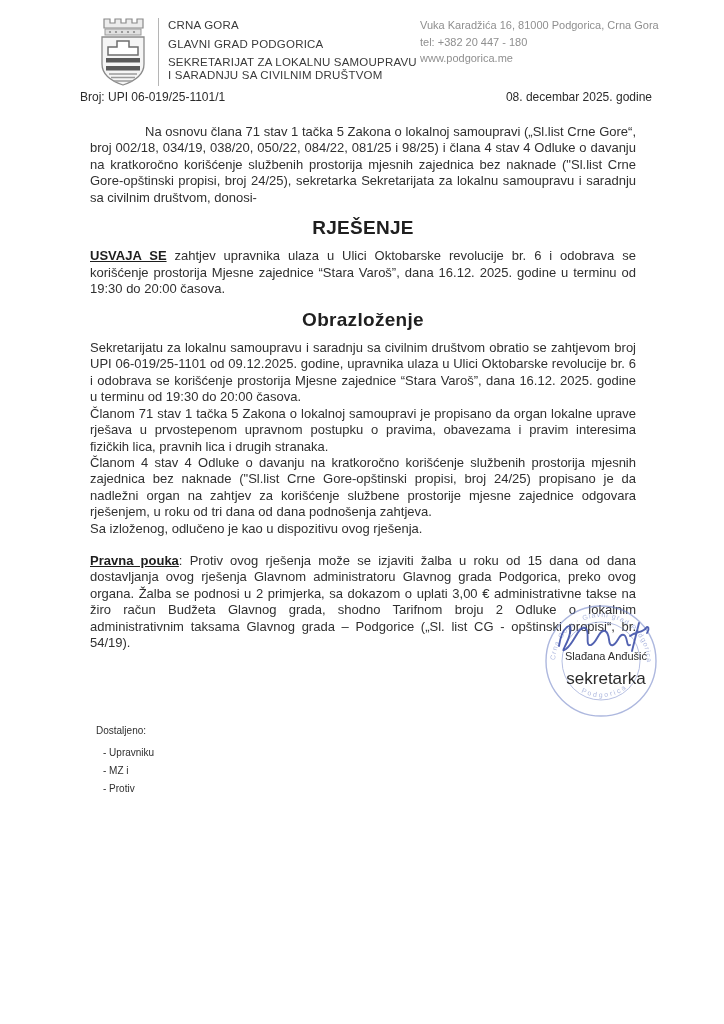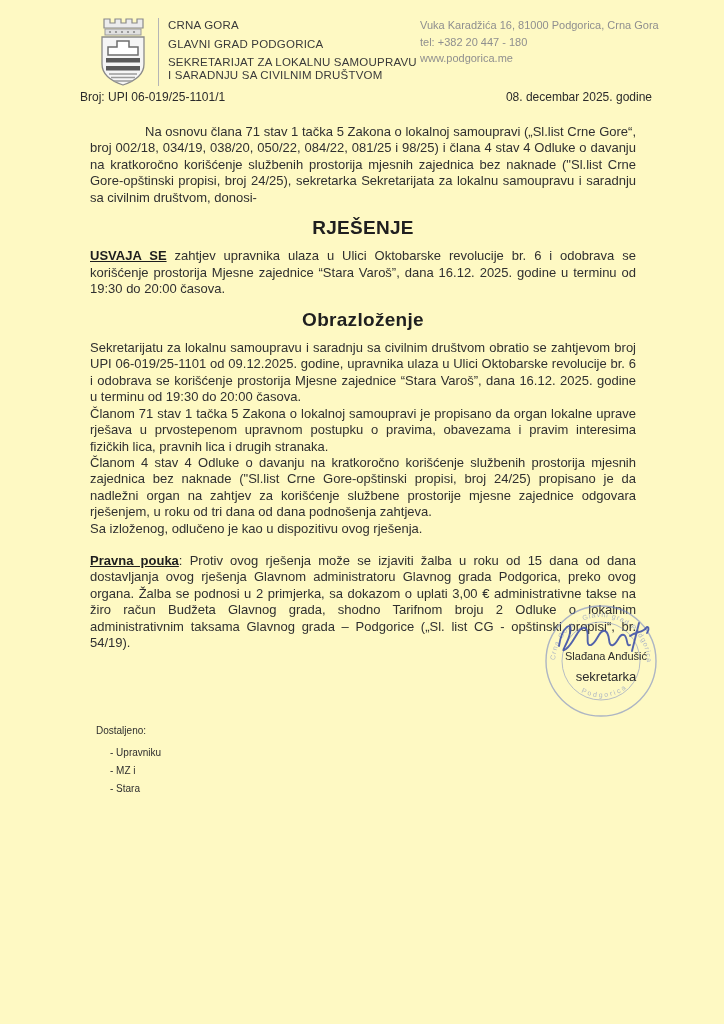--- a/index.html
+++ b/index.html
@@ -1,19 +1,19 @@
 <!DOCTYPE html>
 <html><head>
 <meta charset="utf-8">
 <style>
   html,body{margin:0;padding:0;background:#e8e8e8;}
   .page{
     position:relative;
     width:724px;height:1024px;
-    background:#fef9c3;
+    background:#ffffff;
     font-family:"Liberation Sans","DejaVu Sans",sans-serif;
     color:#2e2e2e;
     overflow:hidden;
     box-shadow:0 0 4px rgba(0,0,0,.2);
   }
   
   .coat{position:absolute;left:98px;top:15px;width:50px;height:74px;}
   .vline{position:absolute;left:158px;top:18px;width:1px;height:68px;background:#b5b5b5;}
   .org{position:absolute;left:168px;top:19px;font-size:11.5px;color:#3a3a3a;letter-spacing:.2px;}
   .org .l1{margin-bottom:7px;}
@@ -37,25 +37,25 @@
     font-size:19px;font-weight:bold;color:#1f1f1f;
     text-align:center;margin:14px 0 12px 0;letter-spacing:.3px;
   }
   .dispositive{margin-bottom:2px;}
   b.inline{color:#1d1d1d;text-decoration:underline;}
   .legal{margin-top:16px;}
   
   .stamp{position:absolute;left:541px;top:601px;width:120px;height:120px;opacity:.55;}
   .sig-scribble{position:absolute;left:549px;top:616px;width:120px;height:44px;}
   .sig-name{position:absolute;left:534px;top:650px;width:144px;text-align:center;font-size:11px;color:#2b2b2b;}
-  .sig-role{position:absolute;left:534px;top:669px;width:144px;text-align:center;font-size:13px;color:#2b2b2b;}
+  .sig-role{position:absolute;left:534px;top:669px;width:144px;text-align:center;font-size:17px;color:#2b2b2b;}
   
   .delivered{position:absolute;left:96px;top:725px;font-size:10px;color:#2f2f2f;}
   .delivered .lbl{margin-bottom:8px;}
-  .delivered .item{margin-left:14px;line-height:18.2px;}
+  .delivered .item{margin-left:7px;line-height:18.2px;}
 </style>
 </head>
 <body>
 
 <div class="page">
 
   <svg class="coat" viewBox="0 0 50 74">
     <path d="M6,13 V4 h6 v4 h5 V4 h6 v4 h5 V4 h6 v4 h5 V4 h6 v9 z" fill="#ececec" stroke="#8a8a8a" stroke-width="1.2"></path>
     <rect x="7" y="14" width="36" height="6" fill="#e0e0e0" stroke="#9a9a9a" stroke-width="1"></rect>
     <circle cx="12" cy="17" r="1.1" fill="#8a8a8a"></circle>
@@ -126,16 +126,16 @@
     <path d="M10,30 C13,10 24,4 21,17 C19,28 10,38 17,33 C26,26 29,10 36,12 C42,14 35,31 42,29 C48,27 50,13 56,15 C62,17 58,31 64,29 C69,27 70,17 75,19 C79,21 77,31 81,29 M90,7 C88,15 85,27 83,35 M81,20 C87,15 94,17 97,12 C99,9 101,13 98,17" fill="none" stroke="#3f51a8" stroke-width="1.9" stroke-linecap="round" opacity="0.9"></path>
   </svg>
 
   <div class="sig-name">Slađana Anđušić</div>
   <div class="sig-role">sekretarka</div>
 
   <div class="delivered">
     <div class="lbl">Dostaljeno:</div>
     <div class="item">- Upravniku</div>
     <div class="item">- MZ i</div>
-    <div class="item">- Stara</div>
+    <div class="item">- Protiv</div>
   </div>
 
 </div>
 
 </body></html>

